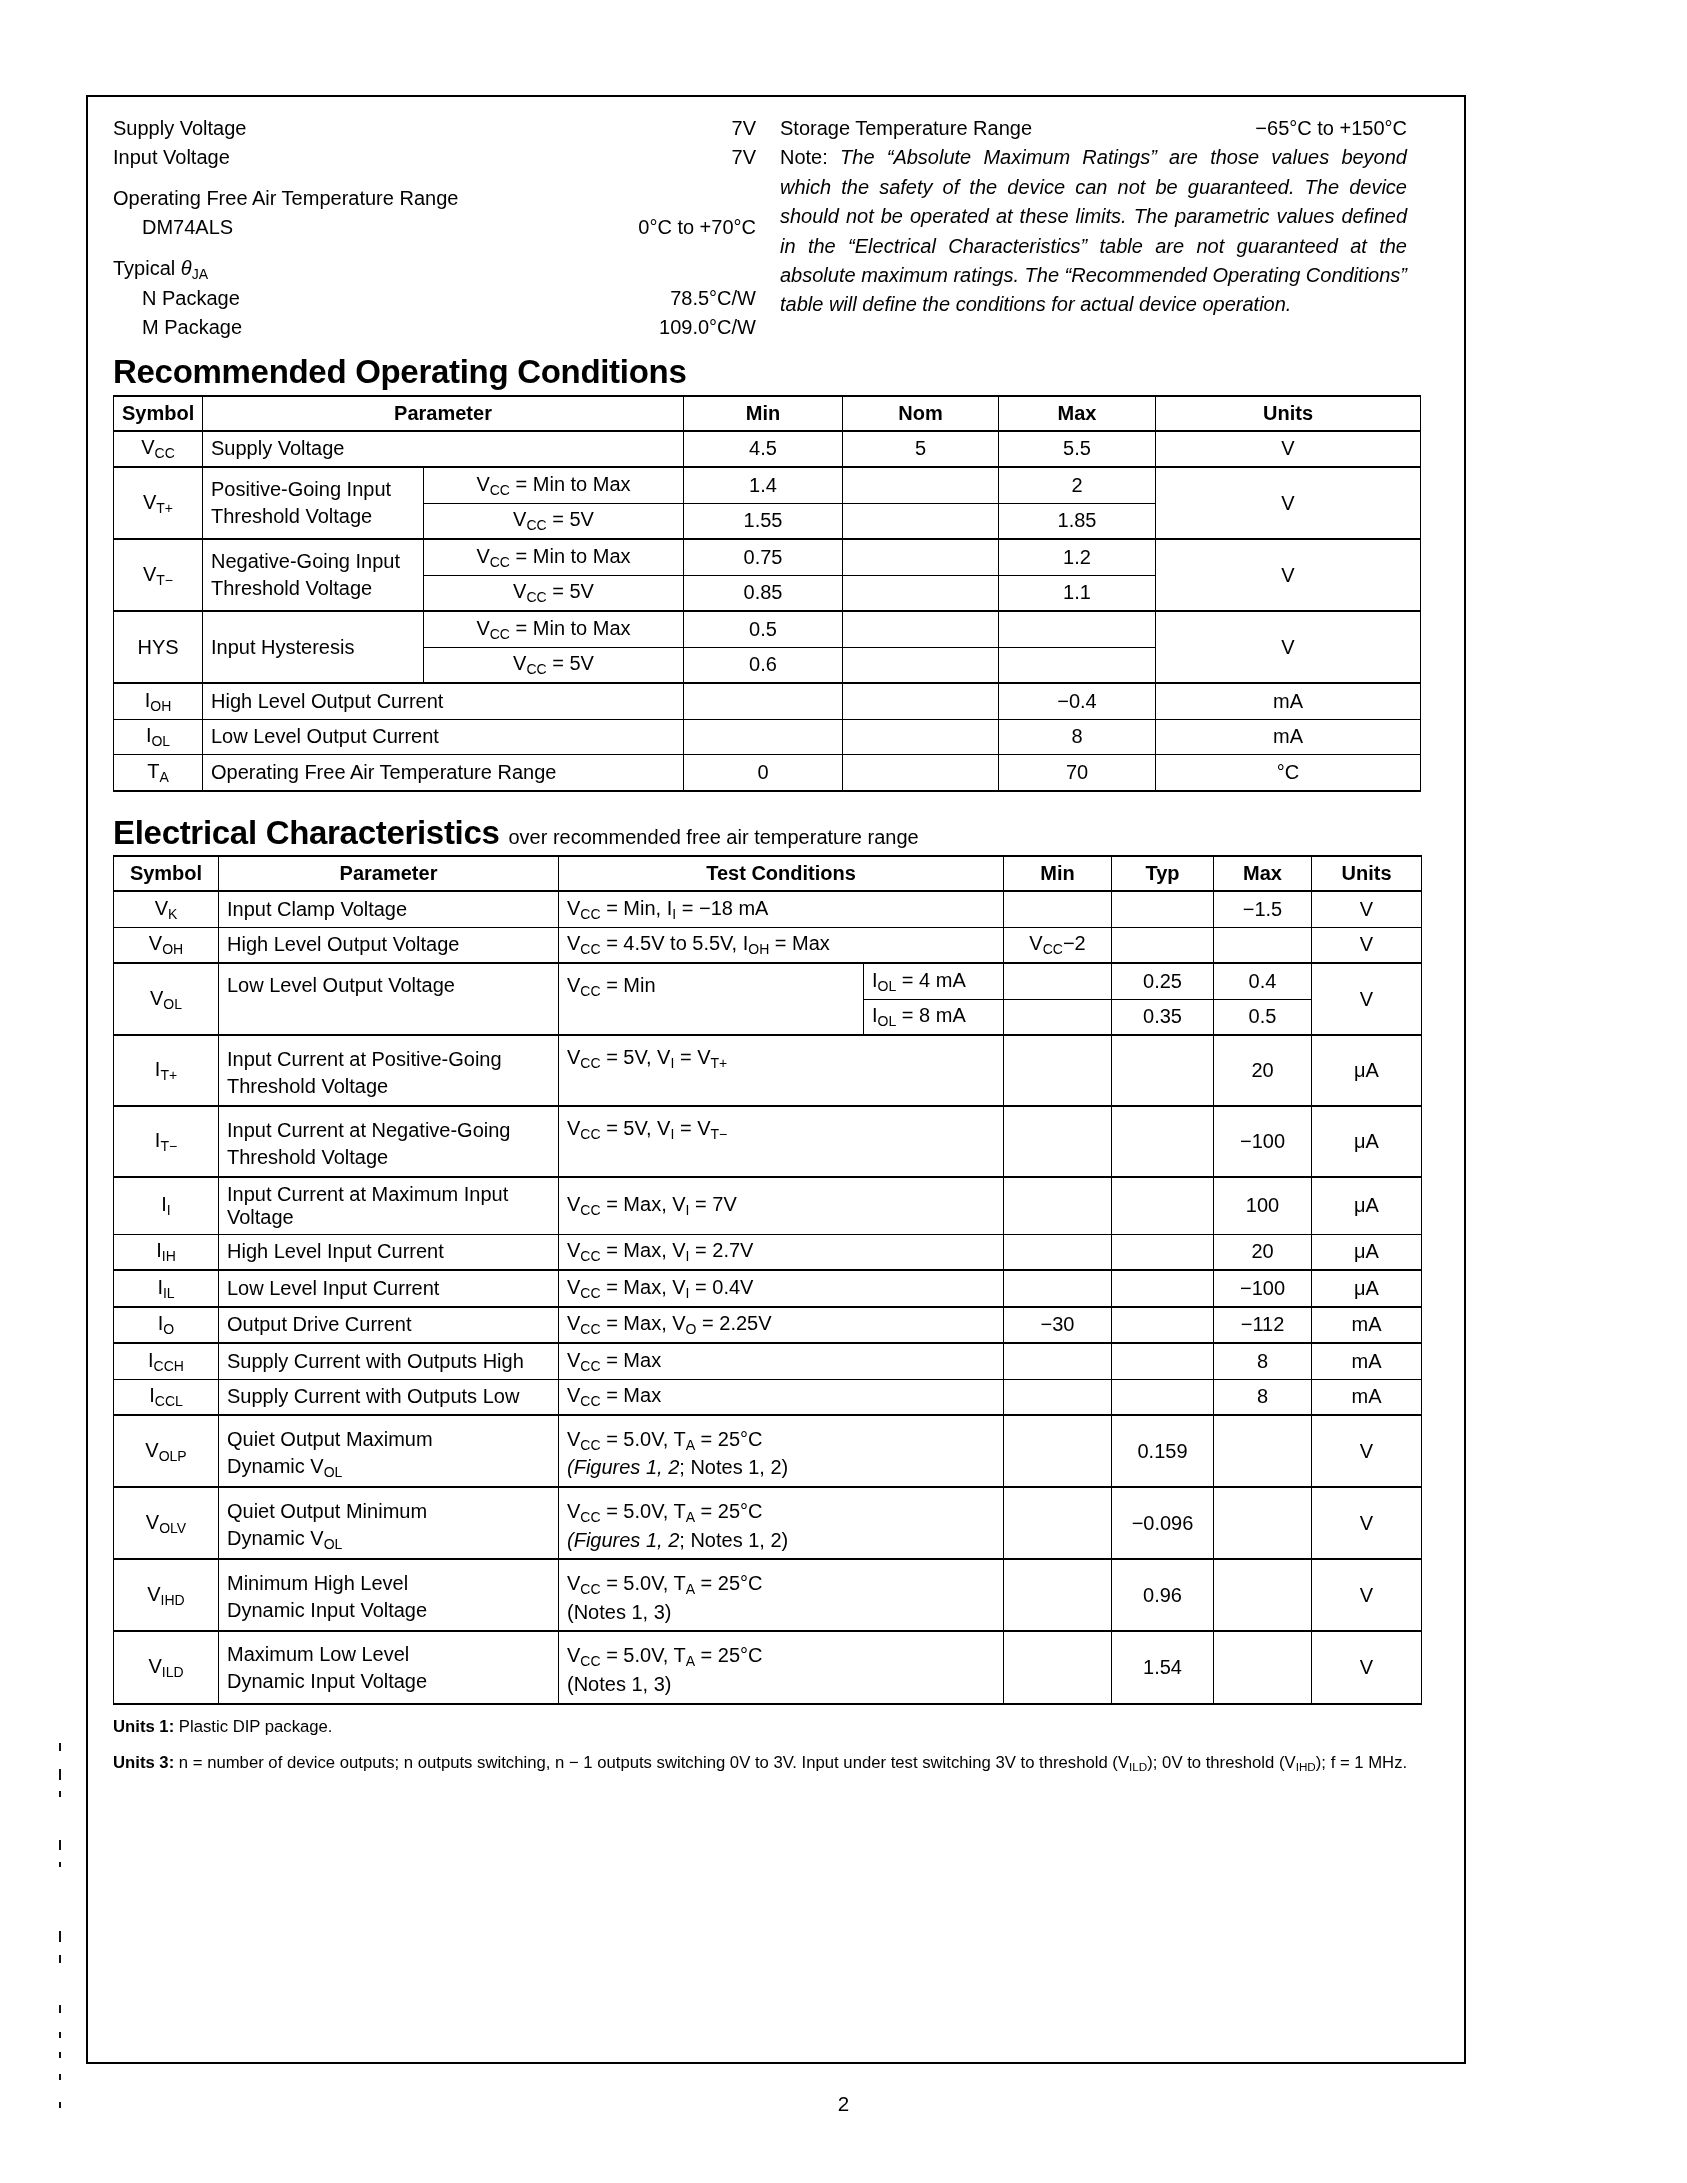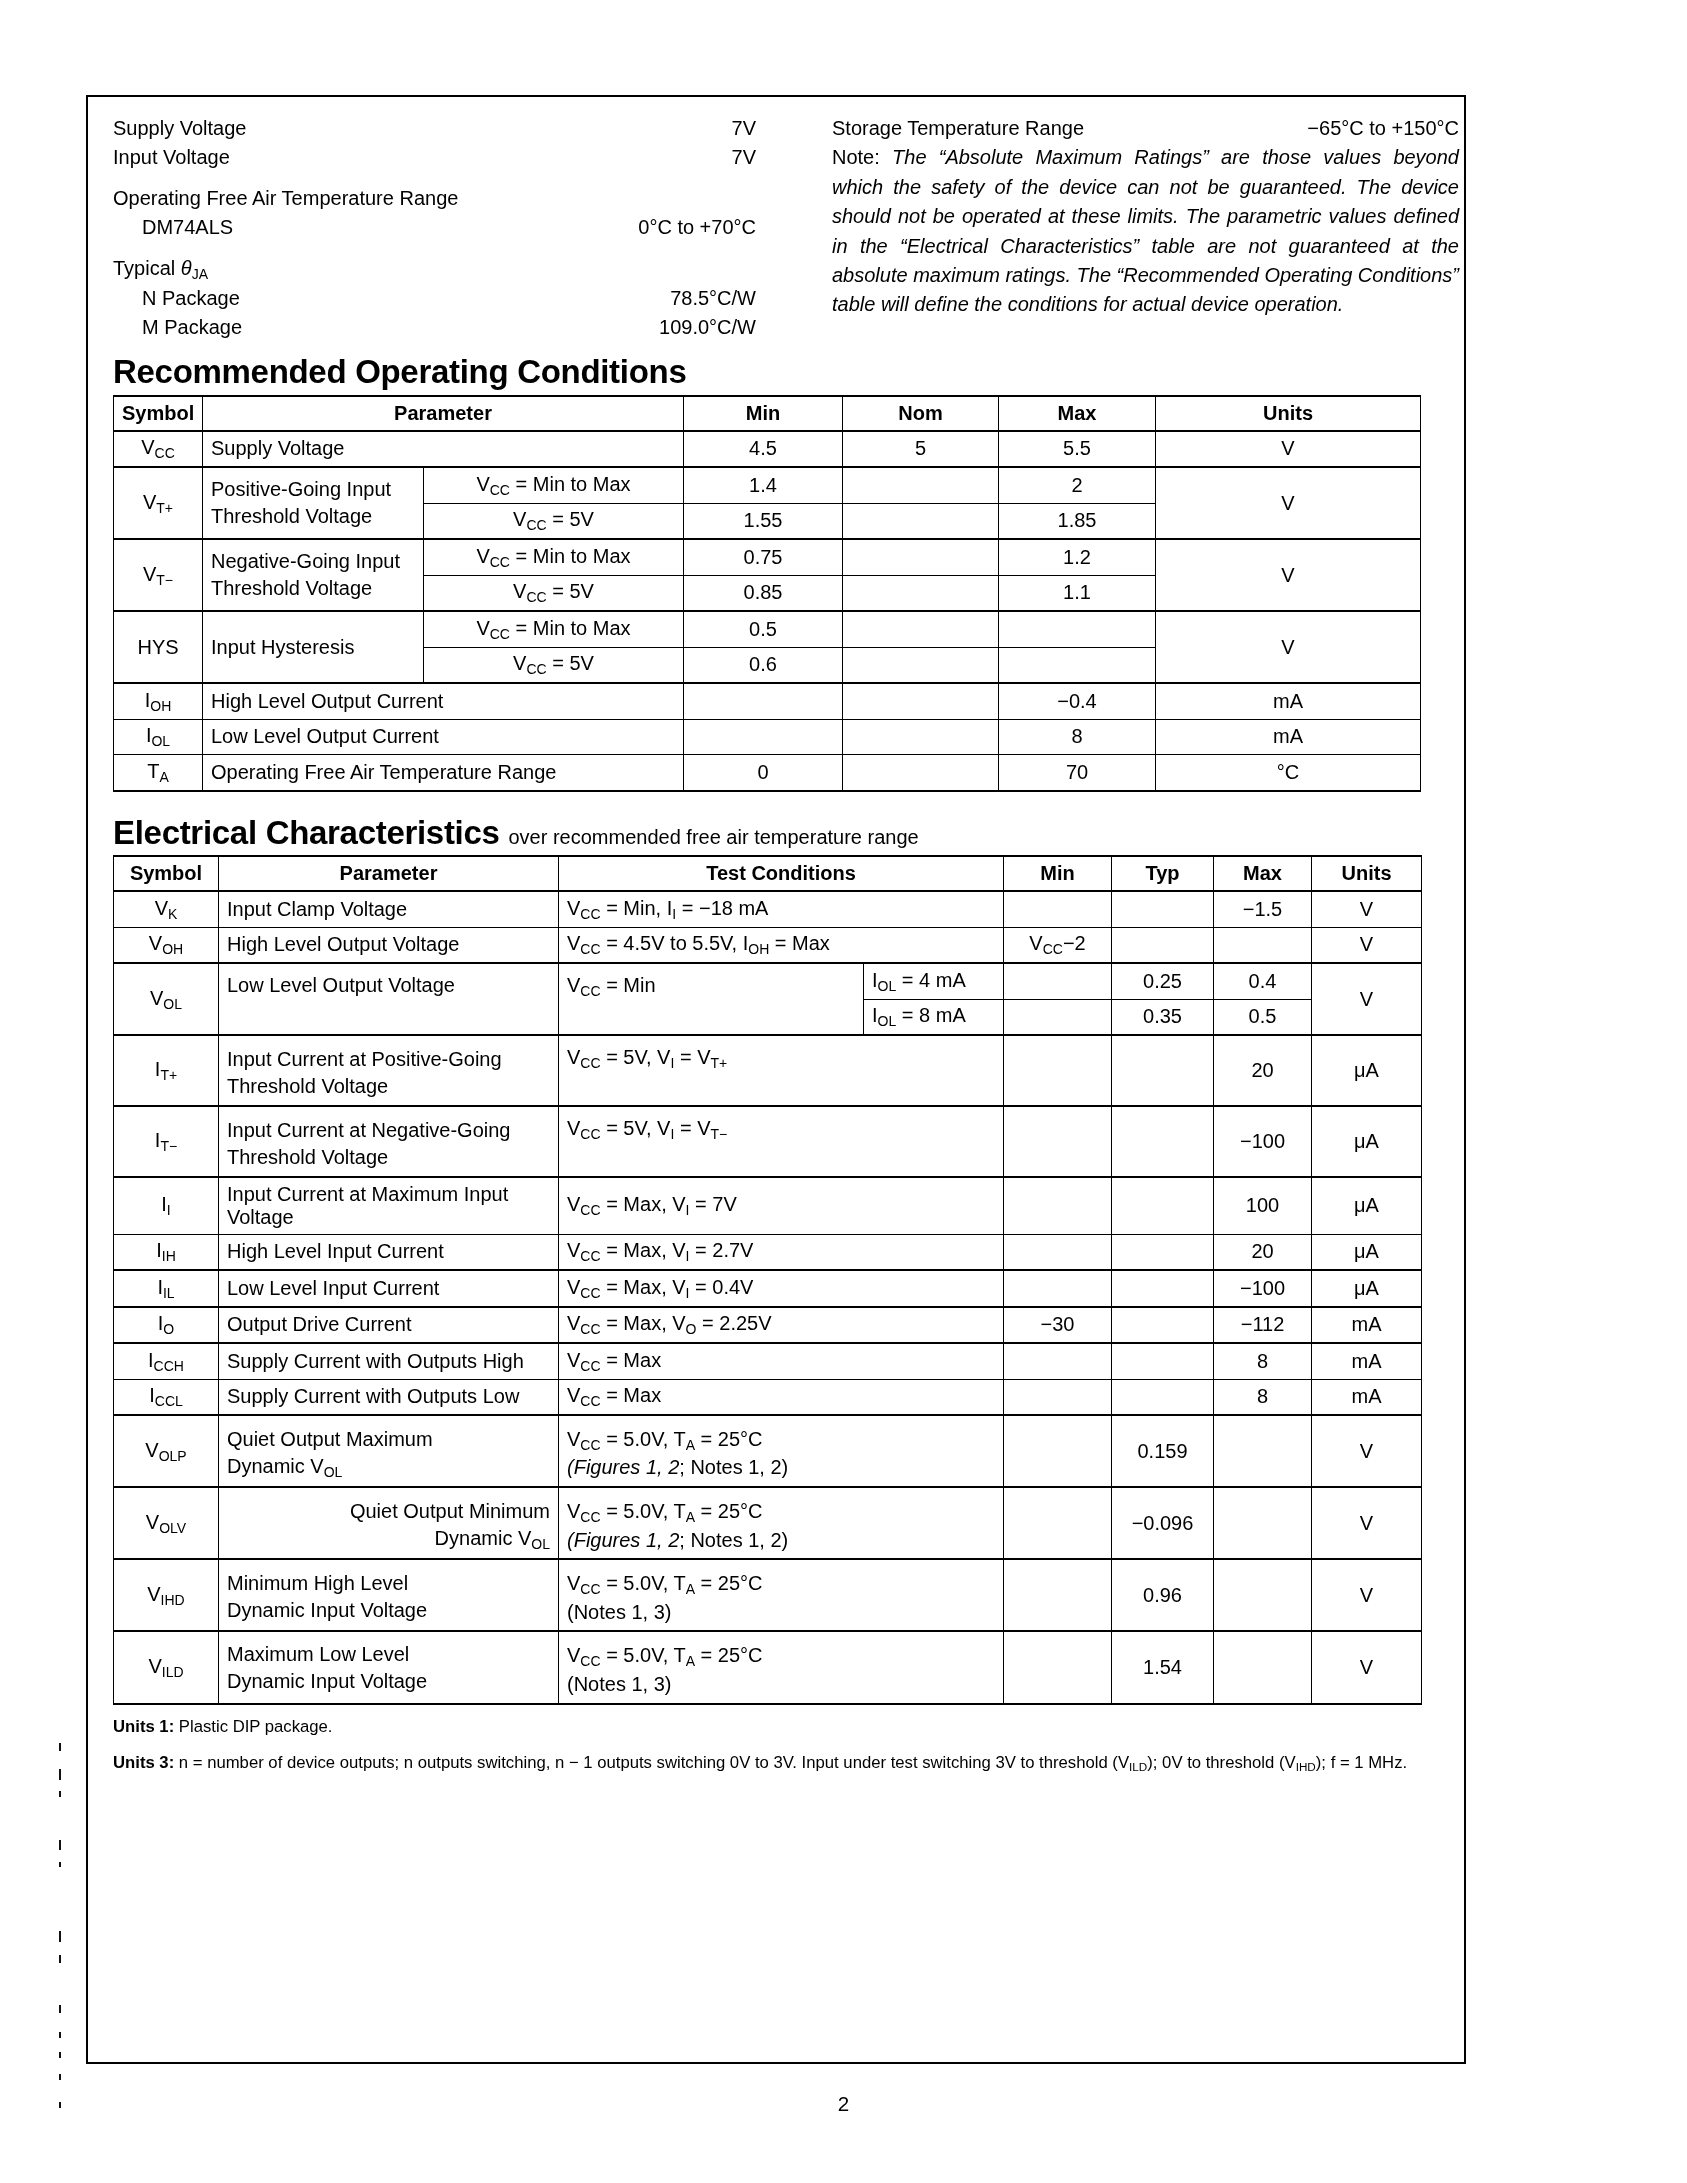--- a/index.html
+++ b/index.html
@@ -24,21 +24,21 @@
   h1.sect{
     font-size:33px;font-weight:bold;letter-spacing:-0.3px;margin:0 0 4.8px 0;
     line-height:1.05;
   }
   h1.sect .sub{font-size:20px;font-weight:normal;letter-spacing:0;}
 
   
   .amr{position:relative;width:1307px;height:238px;}
   .amr .col{position:absolute;top:0;}
   .amr .colL{left:0;width:643px;}
-  .amr .colR{left:719px;width:627px;}
+  .amr .colR{left:667px;width:627px;}
   .line{display:flex;justify-content:space-between;font-size:20px;line-height:1.47;white-space:pre;}
   .line .lbl{}
   .line .val{text-align:right;}
   .indent{padding-left:29px;}
   .note{font-size:20px;line-height:1.47;text-align:justify;}
   .note i{font-style:italic;}
   .note .nlbl{font-style:normal;margin-top:7px;}
 
   
   table.ds{
@@ -401,21 +401,21 @@
           <td class="lft tall wrap2" style="vertical-align:top;padding-top:9.5px;">Quiet Output Maximum<br>Dynamic V<sub>OL</sub></td>
           <td class="lft tall wrap2" colspan="2" style="vertical-align:top;padding-top:9.5px;">V<sub>CC</sub> = 5.0V, T<sub>A</sub> = 25°C<br><i>(Figures 1, 2</i>; Notes 1, 2)</td>
           <td class="ctr tall"></td>
           <td class="ctr tall">0.159</td>
           <td class="ctr tall"></td>
           <td class="ctr tall">V</td>
         </tr>
 
         <tr class="hvy">
           <td class="ctr tall">V<sub>OLV</sub></td>
-          <td class="lft tall wrap2" style="vertical-align:top;padding-top:9.5px;text-align:right;">Quiet Output Minimum<br>Dynamic V<sub>OL</sub></td>
+          <td class="lft tall wrap2" style="vertical-align:top;padding-top:9.5px;">Quiet Output Minimum<br>Dynamic V<sub>OL</sub></td>
           <td class="lft tall wrap2" colspan="2" style="vertical-align:top;padding-top:9.5px;">V<sub>CC</sub> = 5.0V, T<sub>A</sub> = 25°C<br><i>(Figures 1, 2</i>; Notes 1, 2)</td>
           <td class="ctr tall"></td>
           <td class="ctr tall">−0.096</td>
           <td class="ctr tall"></td>
           <td class="ctr tall">V</td>
         </tr>
 
         <tr class="hvy">
           <td class="ctr tall">V<sub>IHD</sub></td>
           <td class="lft tall wrap2" style="vertical-align:top;padding-top:9.5px;">Minimum High Level<br>Dynamic Input Voltage</td>

